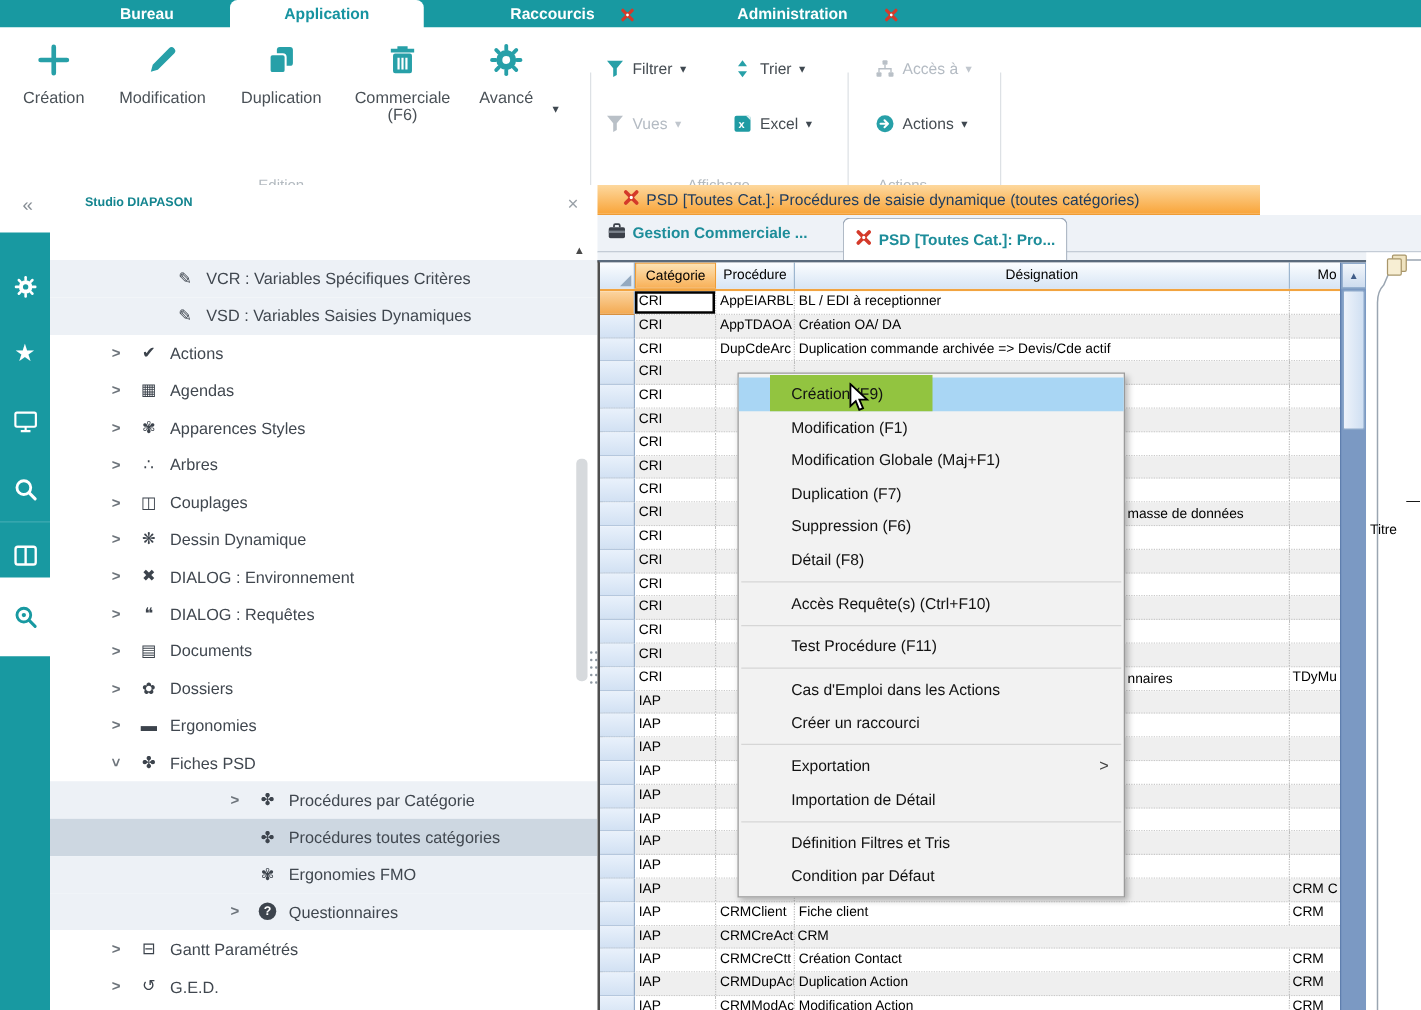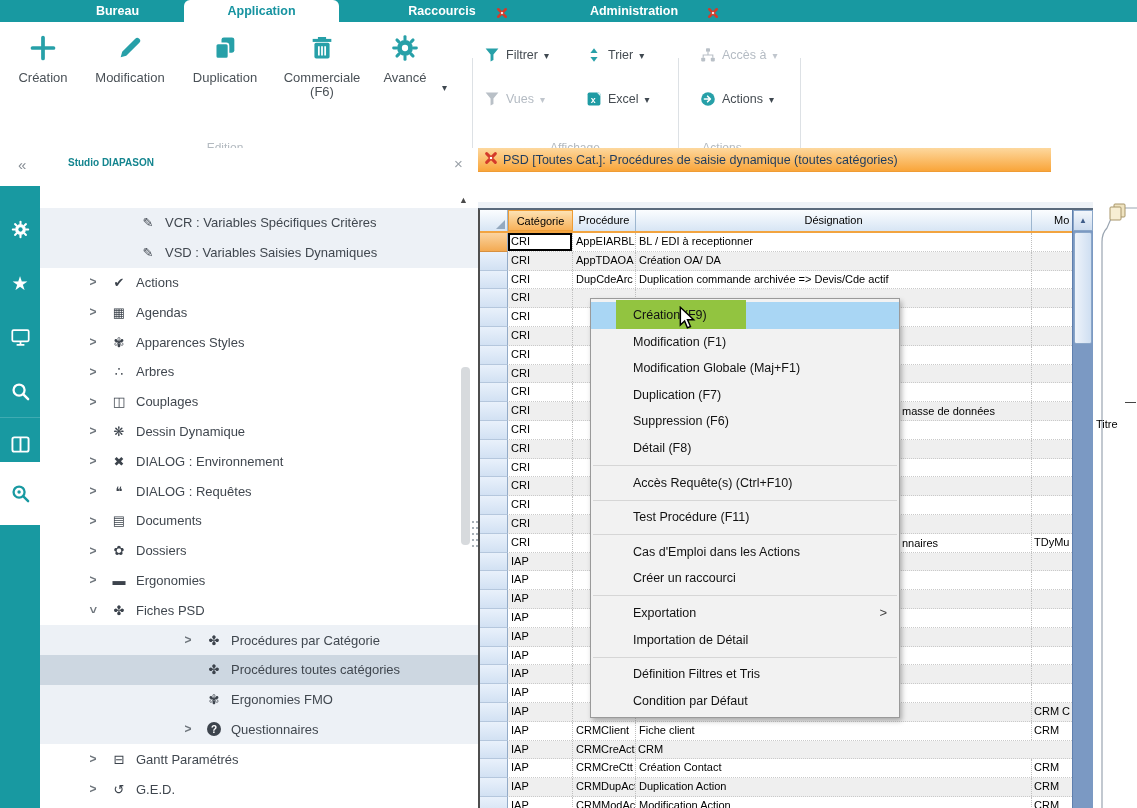--- a/index.html
+++ b/index.html
@@ -58,23 +58,23 @@
     font-size:10px;font-weight:bold;display:flex;align-items:center;justify-content:center}
   .tlabel{margin-left:4px;font-size:13px;color:#40474f}
   .tree-up{position:absolute;left:459px;top:195px;font-size:9px;color:#4a4a4a}
   .tree-thumb{position:absolute;left:461px;top:367px;width:9px;height:178px;
     background:#d7dadd;border-radius:4px}
   .grip{position:absolute;left:472px;top:521px;width:2px;height:2px;background:#8d97a1;
     border-radius:50%;box-shadow:4px 0 #8d97a1,0 6px #8d97a1,4px 6px #8d97a1,
     0 12px #8d97a1,4px 12px #8d97a1,0 18px #8d97a1,4px 18px #8d97a1,0 24px #8d97a1,4px 24px #8d97a1}
 
   
-  .maintitle{position:absolute;left:478px;top:148px;width:573px;height:24px;
+  .maintitle{position:absolute;left:478px;top:148px;width:530px;height:24px;
     background:linear-gradient(#fdd89e,#f9a53a);border-bottom:1px solid #ef9c35;
-    display:flex;align-items:center;gap:5px;padding-left:6px;
+    display:flex;align-items:center;gap:5px;padding-left:20px;
     font-size:12.5px;color:#1d3b5e}
   .tabbar{position:absolute;left:478px;top:172px;width:659px;height:30px;
     background:#eef2f7;border-bottom:1px solid #b6c0cb}
   .substrip{position:absolute;left:478px;top:202px;width:659px;height:6px;background:#eef2f7}
   .tab1{position:absolute;left:8px;top:6px;display:flex;align-items:center;gap:5px;
     font-size:12.3px;font-weight:600;color:#1d8d9a}
   .tab2{position:absolute;left:196px;top:2px;height:34px;background:#fff;
     border:1px solid #96a3b3;border-bottom:none;border-radius:6px 6px 0 0;
     padding:0 9px;display:flex;align-items:center;gap:5px;
     font-size:12.3px;font-weight:600;color:#1d8d9a;z-index:3}
@@ -430,20 +430,37 @@
   <div class="grip"></div>
 
   <div class="maintitle">
     <span><svg viewBox="0 0 16 16" width="14" height="14">
           <path d="M3 3 L13 13 M13 3 L3 13" stroke="#d43a2a" stroke-width="3.4" stroke-linecap="round"></path>
           <circle cx="8" cy="8" r="2.1" fill="#fff" stroke="#d43a2a" stroke-width="1.2"></circle>
         </svg></span>
     <span>PSD [Toutes Cat.]: Procédures de saisie dynamique (toutes catégories)</span>
   </div>
 
+  <div class="tabbar">
+    <div class="tab1">
+      <span><svg viewBox="0 0 16 14" width="15" height="13">
+            <rect x="1" y="4" width="14" height="9.5" rx="1.5" fill="#3b4049"></rect>
+            <path d="M5.5 4V2.7a1.2 1.2 0 0 1 1.2-1.2h2.6a1.2 1.2 0 0 1 1.2 1.2V4" stroke="#3b4049" fill="none" stroke-width="1.5"></path>
+            <rect x="1" y="7" width="14" height="2" fill="#7b828c"></rect>
+          </svg></span>
+      <span>Gestion Commerciale ...</span>
+    </div>
+    <div class="tab2">
+      <span><svg viewBox="0 0 16 16" width="14" height="14">
+            <path d="M3 3 L13 13 M13 3 L3 13" stroke="#d43a2a" stroke-width="3.4" stroke-linecap="round"></path>
+            <circle cx="8" cy="8" r="2.1" fill="#fff" stroke="#d43a2a" stroke-width="1.2"></circle>
+          </svg></span>
+      <span>PSD [Toutes Cat.]: Pro...</span>
+    </div>
+  </div>
   <div class="substrip"></div>
 
   <div class="grid">
     <div class="ghead">
       <div class="hc h-sel">
           <span class="htri"></span>
         </div>
       <div class="hc h-cat">Catégorie</div>
       <div class="hc h-proc">Procédure</div>
       <div class="hc h-des">Désignation</div>

